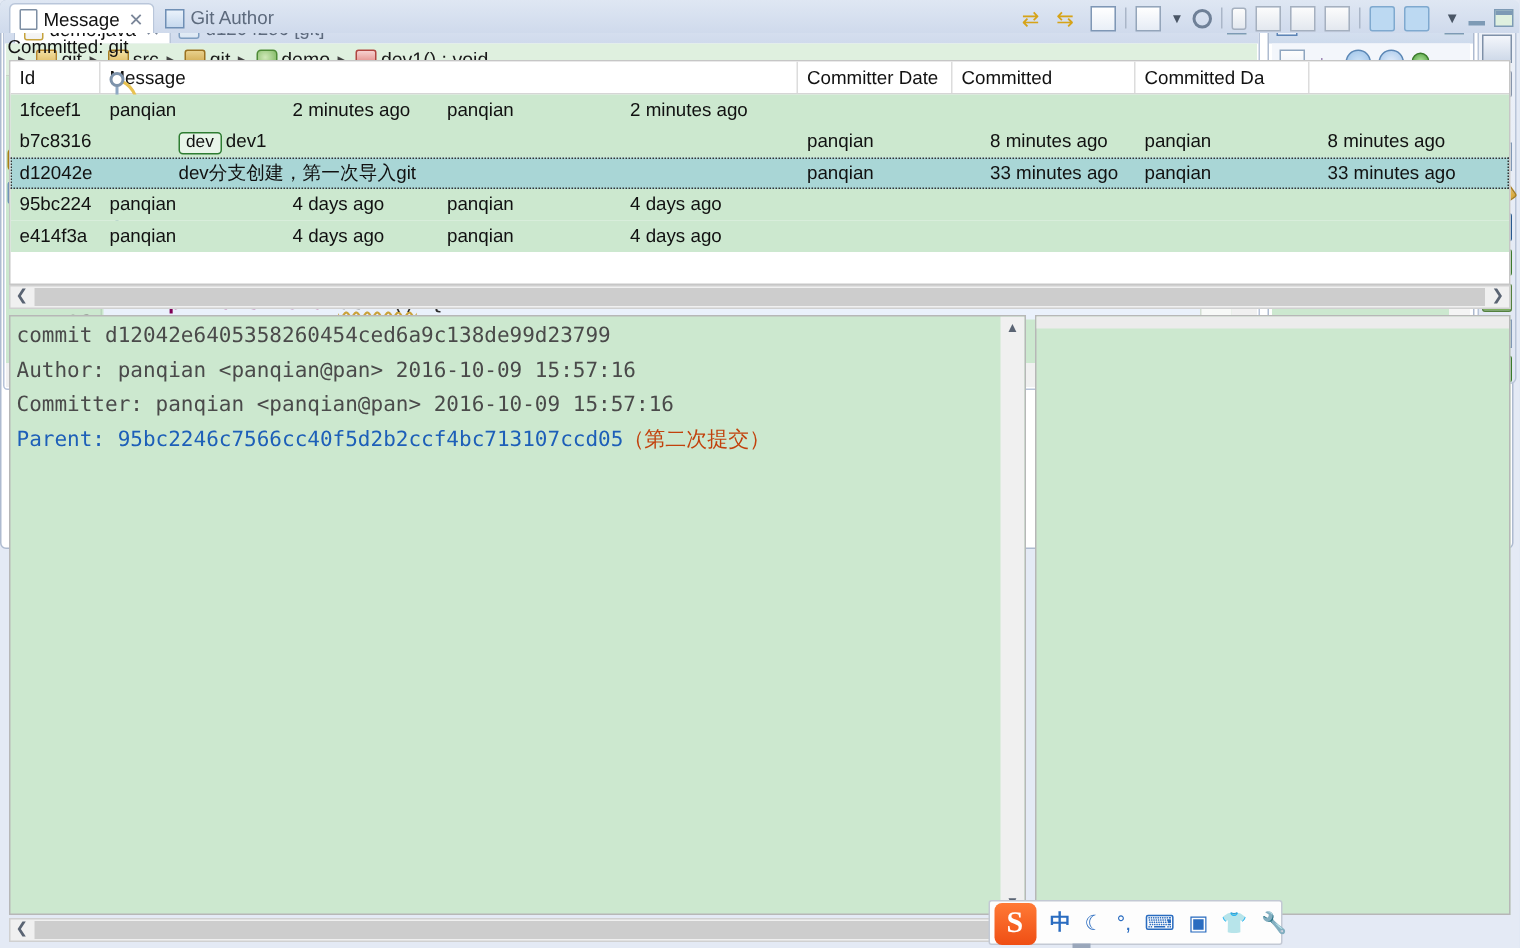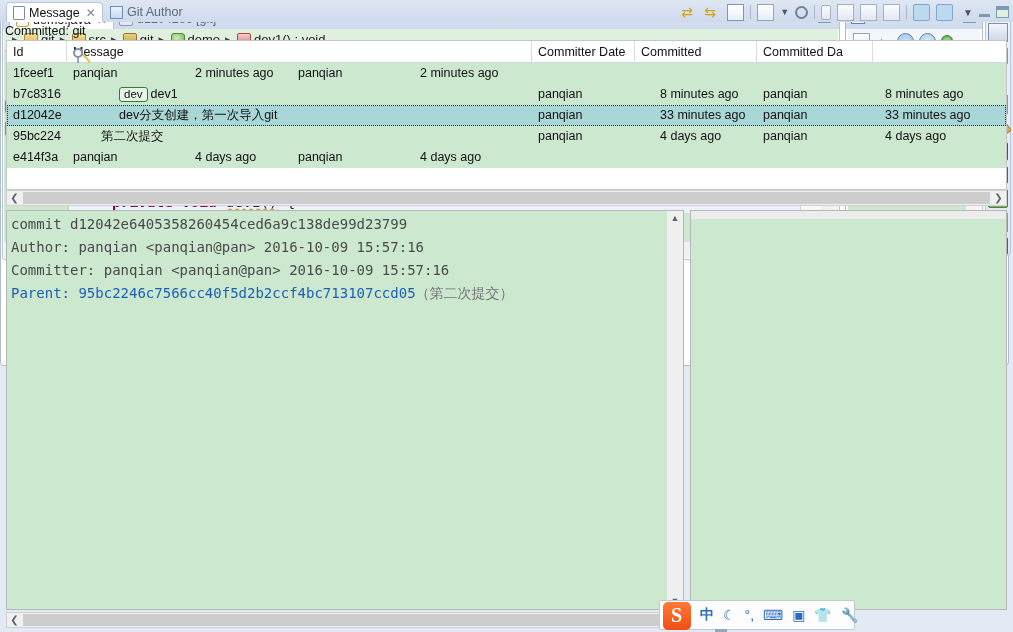--- a/index.html
+++ b/index.html
@@ -155,21 +155,21 @@
   .ref.master { font-weight:bold; }
   #graph { position:absolute; left:60px; top:0; width:50px; bottom:0; pointer-events:none; }
   #hist-hscroll { position:absolute; left:6px; right:6px; top:190px; height:16px; background:#f0f0f0; border:1px solid #d0d0d0; }
   #hist-hscroll .thumb { position:absolute; left:16px; right:16px; top:1px; bottom:1px; background:#cdcdcd; }
   #hist-hscroll .arr { position:absolute; width:15px; top:0; bottom:0; text-align:center; line-height:14px; font-size:10px; color:#5a6473; }
   #hist-hscroll .arr.l{left:0;} #hist-hscroll .arr.r{right:0;}
 
   #commit-detail { position:absolute; left:6px; top:210px; width:678px; bottom:22px; background:#cce8cf; border:1px solid #b7b7b7; overflow:hidden; }
   #commit-detail .txt { position:absolute; left:4px; top:2px; right:18px; font-family:"DejaVu Sans Mono", monospace; font-size:14px; color:#4a4a4a; line-height:23px; white-space:pre; }
   #commit-detail .parentline { color:#1d5fb8; }
-  #commit-detail .parentmsg { color:#737373; }
+  #commit-detail .parentmsg { color:#c2410c; }
   #cd-vs { position:absolute; right:0; top:0; bottom:0; width:16px; background:#f0f0f0; }
   #cd-vs .arr { position:absolute; left:0; right:0; height:15px; text-align:center; line-height:15px; font-size:9px; color:#5a6473; }
   #cd-hs { position:absolute; left:6px; width:678px; bottom:4px; height:16px; background:#f0f0f0; border:1px solid #d0d0d0; }
   #cd-hs .thumb { position:absolute; left:16px; right:16px; top:1px; bottom:1px; background:#cdcdcd; }
   #cd-hs .arr { position:absolute; width:15px; top:0; bottom:0; text-align:center; line-height:14px; font-size:10px; color:#5a6473; }
   #cd-hs .arr.l{left:0;} #cd-hs .arr.r{right:0;}
 
   #file-list { position:absolute; left:690px; top:210px; right:6px; bottom:22px; background:#cce8cf; border:1px solid #b7b7b7; }
   #file-list .top-scroll { position:absolute; left:0; right:0; top:0; height:8px; background:#ececec; }
   #file-list .frow { display:flex; align-items:center; gap:6px; height:22px; padding-left:7px; margin-top:9px; font-size:12.5px; }
@@ -483,21 +483,20 @@
         <div class="td" style="width:60px;">d12042e</div>
         <div class="td" style="width:465px;padding-left:52px;">dev分支创建，第一次导入git</div>
         <div class="td" style="width:122px;">panqian</div>
         <div class="td" style="width:103px;">33 minutes ago</div>
         <div class="td" style="width:122px;">panqian</div>
         <div class="td" style="width:116px;">33 minutes ago</div>
       </div>
 
       <div class="tr-row">
         <div class="td" style="width:60px;">95bc224</div>
-        <div class="td" style="width:465px;padding-left:34px;">第二次提交</div>
         <div class="td" style="width:122px;">panqian</div>
         <div class="td" style="width:103px;">4 days ago</div>
         <div class="td" style="width:122px;">panqian</div>
         <div class="td" style="width:116px;">4 days ago</div>
       </div>
 
       <div class="tr-row">
         <div class="td" style="width:60px;">e414f3a</div>
         <div class="td" style="width:122px;">panqian</div>
         <div class="td" style="width:103px;">4 days ago</div>

